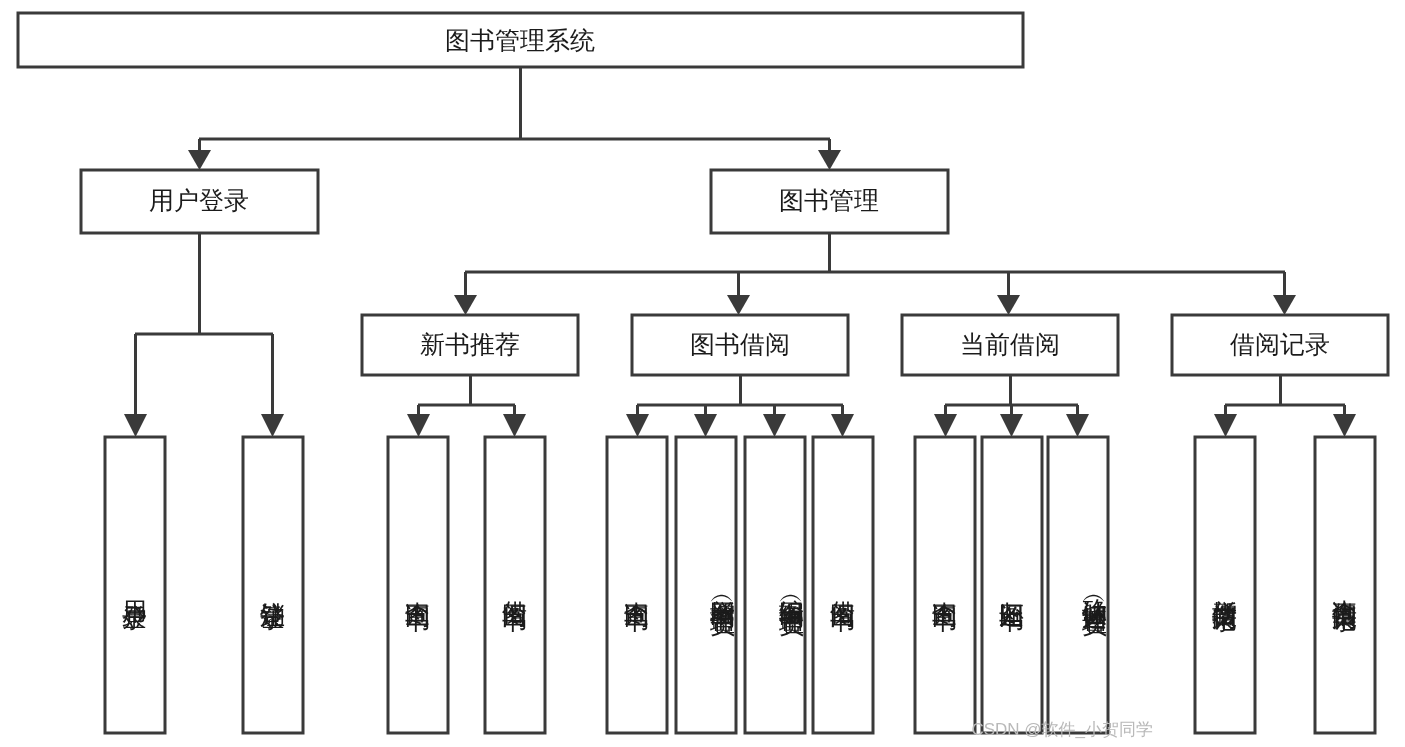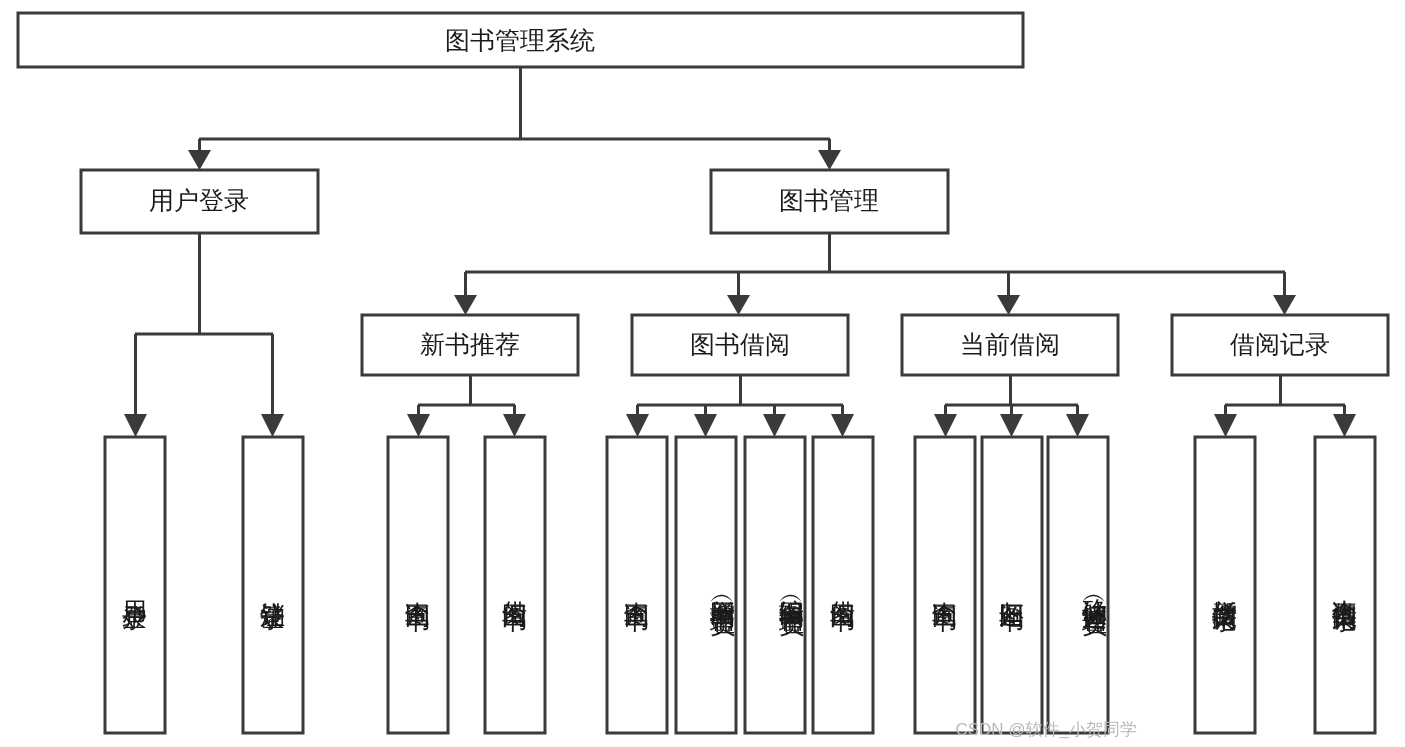--- a/index.html
+++ b/index.html
@@ -59,21 +59,21 @@
     letter-spacing: 2px;
     display: flex;
     align-items: center;
     justify-content: center;
     text-align: center;
     white-space: nowrap;
     pointer-events: none;
   }
   .watermark {
     position: absolute;
-    right: 24px;
+    right: 8px;
     bottom: 6px;
     font-family: "Liberation Sans", "DejaVu Sans", sans-serif;
     font-size: 17px;
     color: #b9b9b9;
     white-space: nowrap;
     text-align: right;
   }
 </style>
 </head>
 <body>

